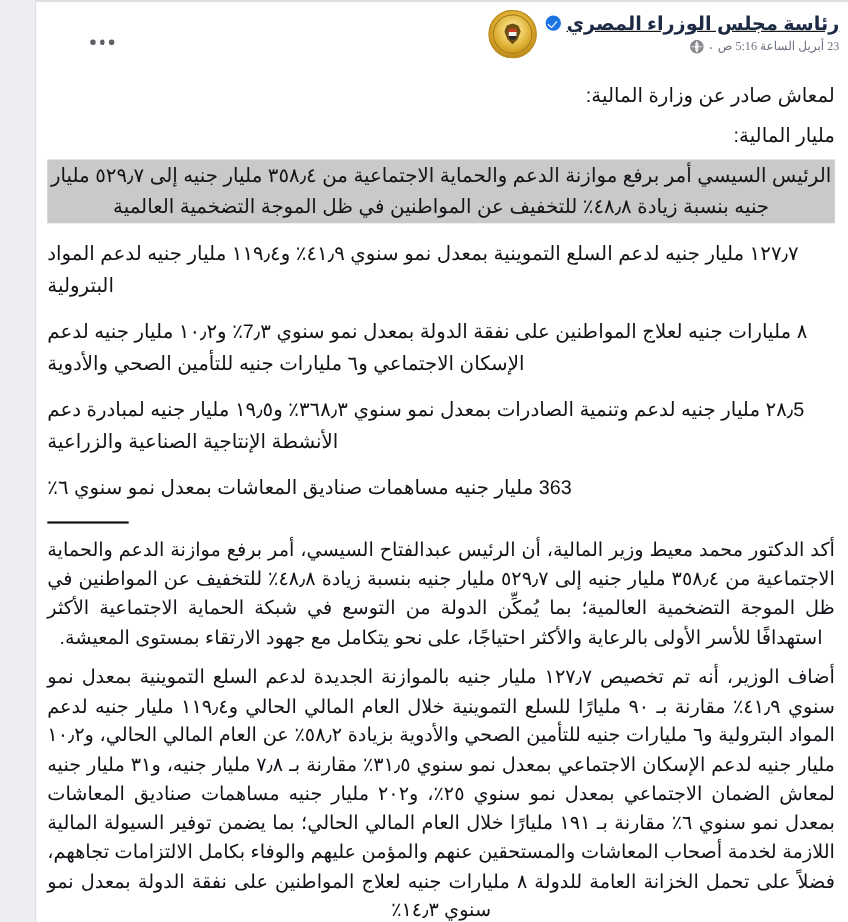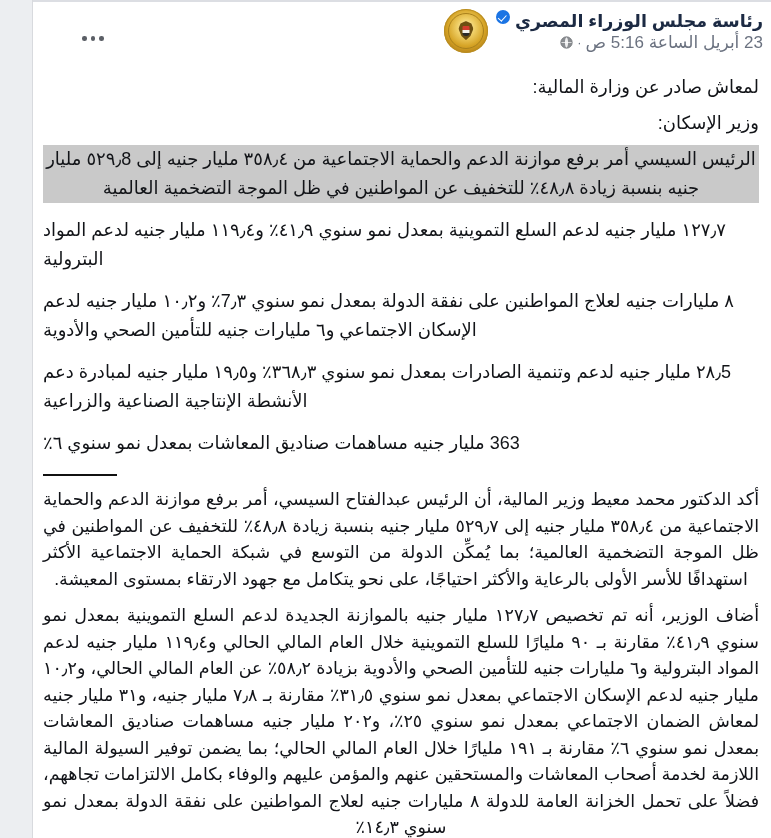--- a/index.html
+++ b/index.html
@@ -93,22 +93,23 @@
   }
   .name-block {
     display: flex;
     flex-direction: column;
     align-items: flex-start;
     padding-top: 1px;
   }
   .name-row {
     display: flex;
     flex-direction: row;
-    align-items: flex-start;
+    align-items: center;
     gap: 5px;
+    text-decoration: underline;
   }
   .page-name {
     font-size: 17.5px;
     font-weight: bold;
     color: #1c2a43;
     line-height: 22px;
     white-space: nowrap;
     letter-spacing: 0;
   }
   .verified-badge {
@@ -131,25 +132,26 @@
     transform: rotate(42deg);
   }
   .meta-row {
     display: flex;
     flex-direction: row;
     align-items: center;
     gap: 4px;
     margin-top: 1px;
   }
   .timestamp {
-    font-size: 17px;
+    font-size: 11px;
     color: #6b7280;
     line-height: 19px;
     white-space: nowrap;
     direction: rtl;
+    font-family: Liberation Serif, serif;
   }
   .dot-sep {
     font-size: 13px;
     color: #6b7280;
     line-height: 19px;
   }
   .globe-icon {
     width: 13px;
     height: 13px;
     flex: 0 0 auto;
@@ -283,23 +285,23 @@
         </div>
       </div>
 
     </div>
   </div>
 
   <div class="post-body">
 
     <p class="intro-line">لمعاش صادر عن وزارة المالية:</p>
 
-    <p class="intro-line second">وزير الإسكان:</p>
-
-    <p class="highlight-block">الرئيس السيسي أمر برفع موازنة الدعم والحماية الاجتماعية من ٣٥٨٫٤ مليار جنيه إلى ٥٢٩٫8 مليار جنيه بنسبة زيادة ٤٨٫٨٪ للتخفيف عن المواطنين في ظل الموجة التضخمية العالمية</p>
+    <p class="intro-line second">مليار المالية:</p>
+
+    <p class="highlight-block">الرئيس السيسي أمر برفع موازنة الدعم والحماية الاجتماعية من ٣٥٨٫٤ مليار جنيه إلى ٥٢٩٫٧ مليار جنيه بنسبة زيادة ٤٨٫٨٪ للتخفيف عن المواطنين في ظل الموجة التضخمية العالمية</p>
 
     <p class="bullet-line">١٢٧٫٧ مليار جنيه لدعم السلع التموينية بمعدل نمو سنوي ٤١٫٩٪ و١١٩٫٤ مليار جنيه لدعم المواد البترولية</p>
 
     <p class="bullet-line">٨ مليارات جنيه لعلاج المواطنين على نفقة الدولة بمعدل نمو سنوي 7٫٣٪ و١٠٫٢ مليار جنيه لدعم الإسكان الاجتماعي و٦ مليارات جنيه للتأمين الصحي والأدوية</p>
 
     <p class="bullet-line">٢٨٫5 مليار جنيه لدعم وتنمية الصادرات بمعدل نمو سنوي ٣٦٨٫٣٪ و١٩٫٥ مليار جنيه لمبادرة دعم الأنشطة الإنتاجية الصناعية والزراعية</p>
 
     <p class="bullet-line">363 مليار جنيه مساهمات صناديق المعاشات بمعدل نمو سنوي ٦٪</p>
 
     <div class="rule-wrap">

